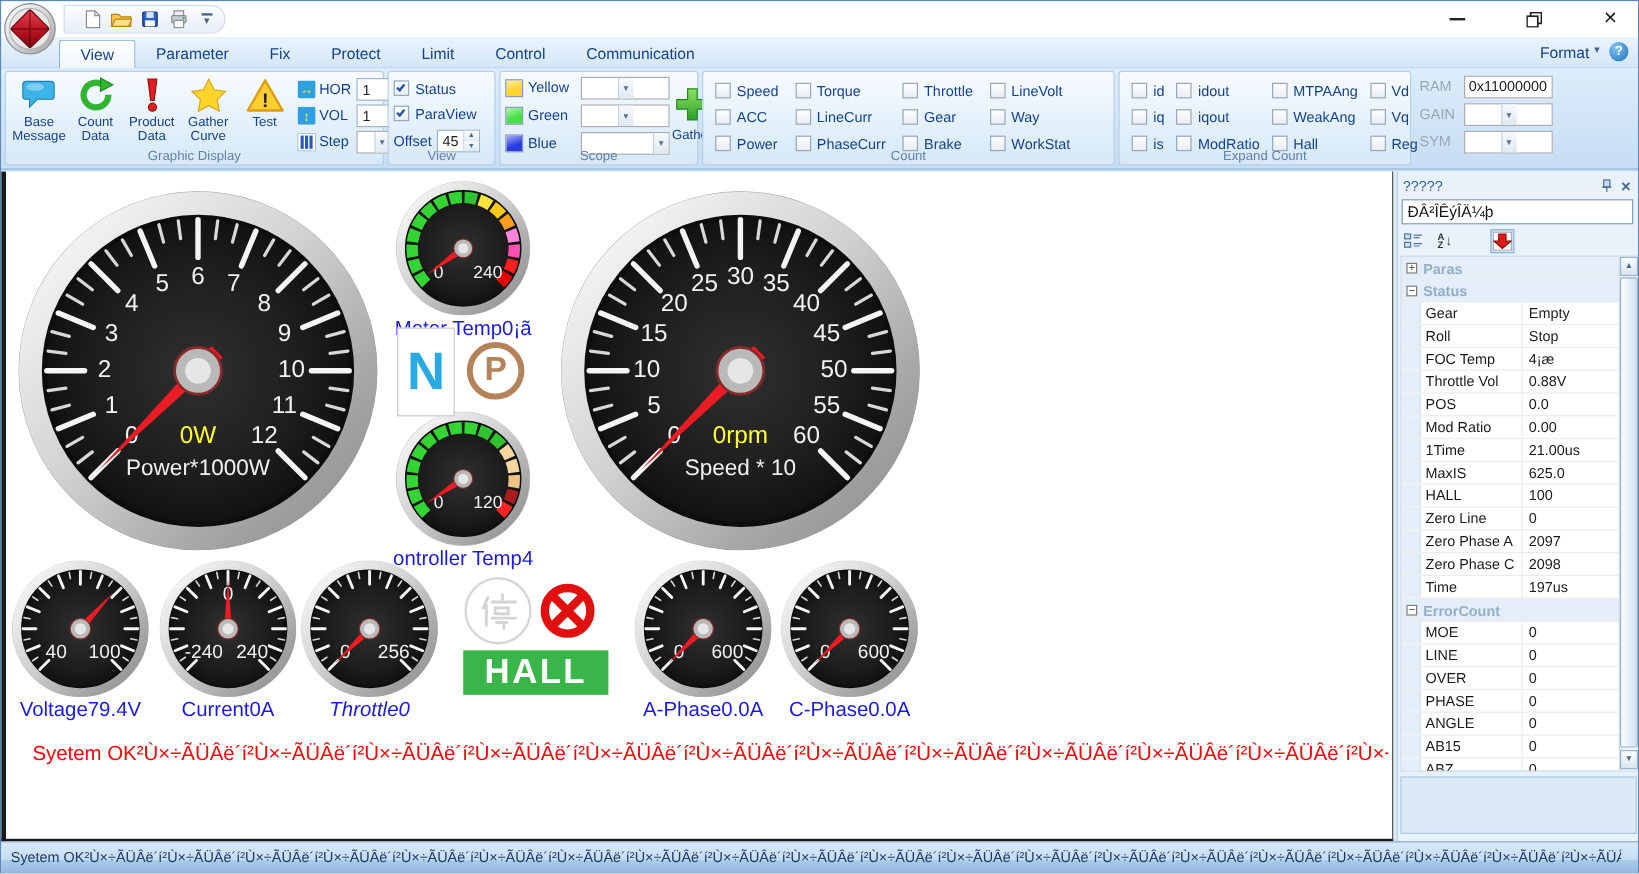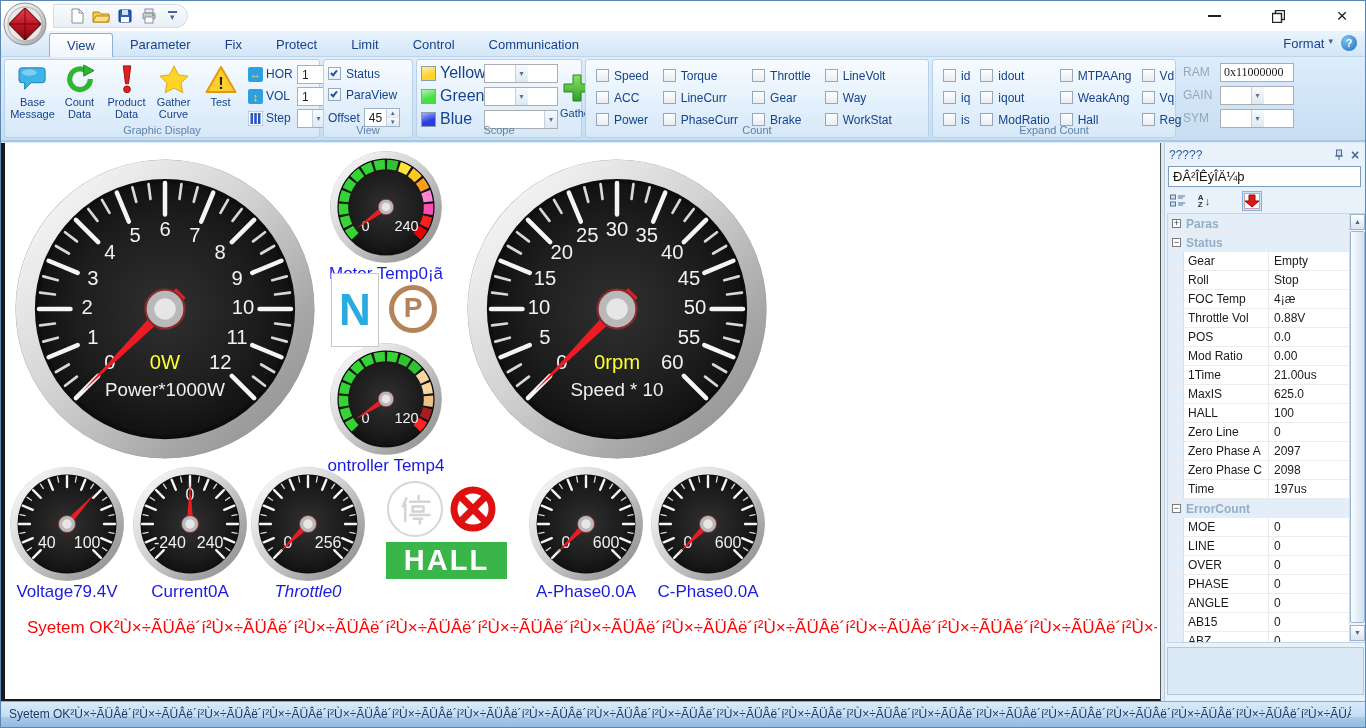--- a/index.html
+++ b/index.html
@@ -55,29 +55,29 @@
   .cbx { width:13px; height:13px; border:1px solid #96a8bc; background:linear-gradient(#fdfdfd,#e9edf2); position:relative; flex:none; }
   .cbx .tickmark { position:absolute; left:3px; top:1px; width:4px; height:7px; border-right:2px solid #2456a4; border-bottom:2px solid #2456a4; transform:rotate(40deg); }
   .cblabel { font-size:12px; color:#15428b; white-space:nowrap; }
   .viewcol { display:flex; flex-direction:column; gap:6px; padding-top:4px; }
   .offsetrow { display:flex; align-items:center; gap:4px; }
   .offsetrow .olabel { font-size:12px; color:#15428b; }
   .scopewrap { display:flex; }
   .scopecol { display:flex; flex-direction:column; gap:3px; padding-top:1px; }
   .scoperow { display:flex; align-items:center; gap:4px; height:20px; }
   .swatch { width:15px; height:15px; border:1px solid #8a9cb0; flex:none; }
-  .sclabel { font-size:16px; color:#15428b; width:40px; }
+  .sclabel { font-size:12px; color:#15428b; width:40px; }
   .gatherbtn { width:52px; display:flex; flex-direction:column; align-items:center; justify-content:center; cursor:pointer; margin-left:2px; border-radius:3px; }
   .gatherbtn .blabel { margin-top:0; }
   .colgrid { display:flex; gap:14px; padding:6px 4px 0 6px; }
   .colgrid .col { display:flex; flex-direction:column; gap:7px; }
   .regs { display:flex; flex-direction:column; gap:3px; padding:3px 0 0 4px; }
   .regrow { display:flex; align-items:center; gap:5px; height:20px; }
   .reglabel { font-size:12px; color:#9aa6b4; width:32px; }
-  .reginput { width:74px; height:19px; border:1px solid #abadb3; background:#fff; font-size:12px; padding:0 3px; font-family:Liberation Serif, serif; color:#222; }
+  .reginput { width:74px; height:19px; border:1px solid #abadb3; background:#fff; font-size:12px; padding:0 3px; font-family:Liberation Sans, sans-serif; color:#222; }
   .regdd { width:74px; }
 
   
   .main { position:absolute; left:0; top:142px; width:1160px; height:558px; background:#ffffff; overflow:hidden;
           border-left:4px solid #1a1a1a; border-bottom:2px solid #1a1a1a; border-right:1px solid #555; }
   .gwrap { position:absolute; }
   .gcaption { position:absolute; width:150px; text-align:center; font-size:17px; color:#1b1be0; white-space:nowrap; overflow:hidden; }
   .nbox { position:absolute; left:326px; top:130px; width:48px; height:74px; background:#fff; border:1px solid #c8c8c8;
           display:flex; align-items:center; justify-content:center; }
   .nbox span { font-size:44px; font-weight:bold; color:#29abe2; }

